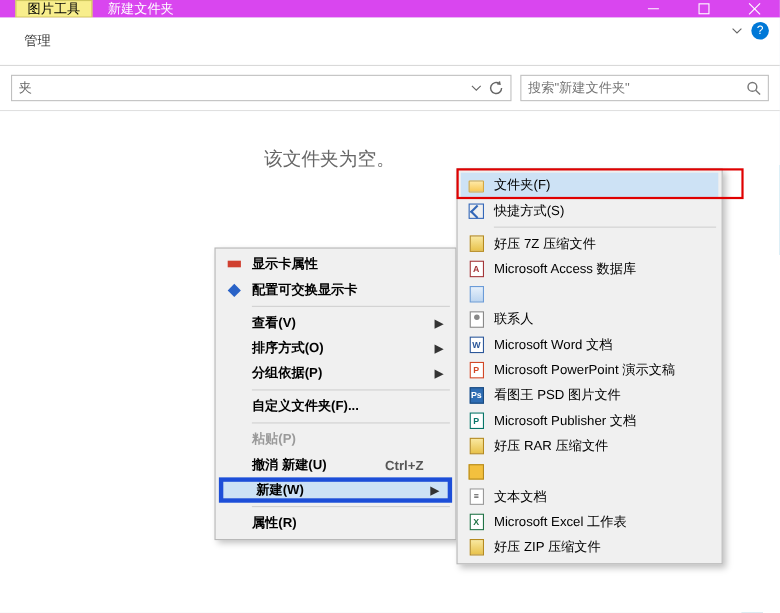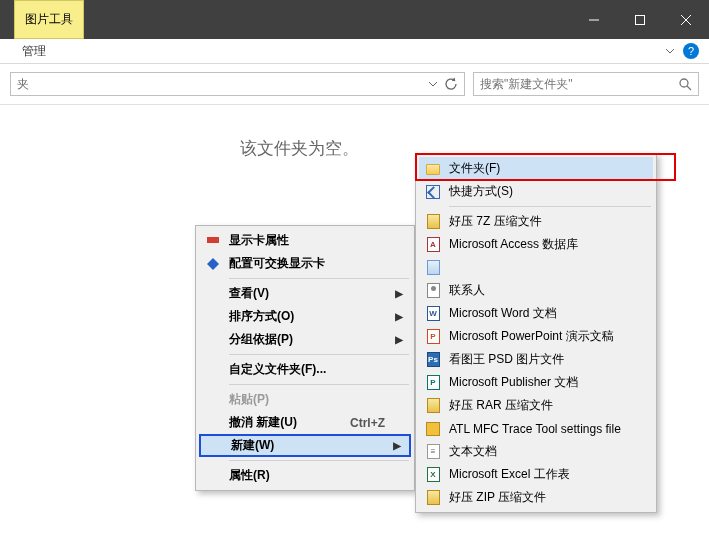--- a/index.html
+++ b/index.html
@@ -7,22 +7,22 @@
     font-family: "Microsoft YaHei", "Segoe UI", sans-serif;
     font-size: 12px;
     background: #e0e8f0;
     width: 709px;
     height: 557px;
     overflow: hidden;
     position: relative;
   }
   
   .titlebar {
-    height: 39px;
-    background: #404040;
+    height: 16px;
+    background: #d946ef;
     display: flex;
     align-items: stretch;
     color: #fff;
   }
   .titlebar .tab {
     background: #f8ee8c;
     color: #000;
     padding: 4px 10px;
     display: flex;
     align-items: center;
@@ -40,21 +40,21 @@
   .titlebar .winbtn {
     width: 46px;
     display: flex;
     align-items: center;
     justify-content: center;
     font-size: 12px;
   }
   .titlebar .winbtn svg { stroke: #fff; fill: none; stroke-width: 1; }
   
   .ribbonrow {
-    height: 25px;
+    height: 44px;
     background: #fff;
     border-bottom: 1px solid #d9d9d9;
     display: flex;
     align-items: center;
     padding: 0 14px;
     position: relative;
   }
   .ribbonrow .ribtab { font-size: 12px; color: #333; padding: 4px 8px; }
   .ribbonrow .endicons { position: absolute; right: 10px; top: 4px; display: flex; gap: 8px; align-items: center; }
   .chev { width: 10px; height: 10px; }
@@ -119,21 +119,21 @@
   .ctxmenu .row .kbd { position: absolute; right: 26px; color: #555; }
   .ctxmenu .row .arrow { position: absolute; right: 8px; font-size: 10px; color: #333; }
   .ctxmenu .row .ico-slot { position: absolute; left: 6px; width: 16px; height: 16px; display: flex; align-items: center; justify-content: center; }
   .ctxmenu .sep {
     height: 1px;
     background: #d0d0d0;
     margin: 3px 2px 3px 30px;
   }
   .ctxmenu .row.disabled { color: #9a9a9a; }
   .ctxmenu .row.sel { background: #cde2f5; }
-  .redbox { border: 2px solid #1d4ed8; }
+  .redbox { border: 4px solid #1d4ed8; }
   .menu1 { left: 195px; top: 225px; width: 220px; font-weight: bold; }
   .menu2 { left: 415px; top: 153px; width: 242px; }
   .menu2 .row { padding-right: 12px; }
   .redwrap-folder {
     position: absolute;
     left: 415px;
     top: 153px;
     width: 261px;
     height: 28px;
     border: 2px solid #e00000;
@@ -169,20 +169,21 @@
     width: 35px;
     background: linear-gradient(#2aa3d4, #1572a0);
     z-index: -1;
   }
 </style>
 </head>
 <body>
 
 <div class="titlebar">
   <div class="tab">图片工具</div>
+  <div class="title-txt">新建文件夹</div>
   <div class="winbtns">
     <div class="winbtn">
         <svg width="12" height="12">
           <line x1="1" y1="6" x2="11" y2="6"></line>
         </svg>
       </div>
     <div class="winbtn">
         <svg width="12" height="12">
           <rect x="1.5" y="1.5" width="9" height="9"></rect>
         </svg>
@@ -348,21 +349,20 @@
   <div class="row">
       <span class="ico-slot">
         <div class="zip-ico"></div>
       </span>
       <span>好压 RAR 压缩文件</span>
     </div>
   <div class="row">
       <span class="ico-slot">
         <div class="atl-ico"></div>
       </span>
-      <span>ATL MFC Trace Tool settings file</span>
     </div>
   <div class="row">
       <span class="ico-slot">
         <div class="doc-ico doc-txt">≡</div>
       </span>
       <span>文本文档</span>
     </div>
   <div class="row">
       <span class="ico-slot">
         <div class="doc-ico doc-x">X</div>

